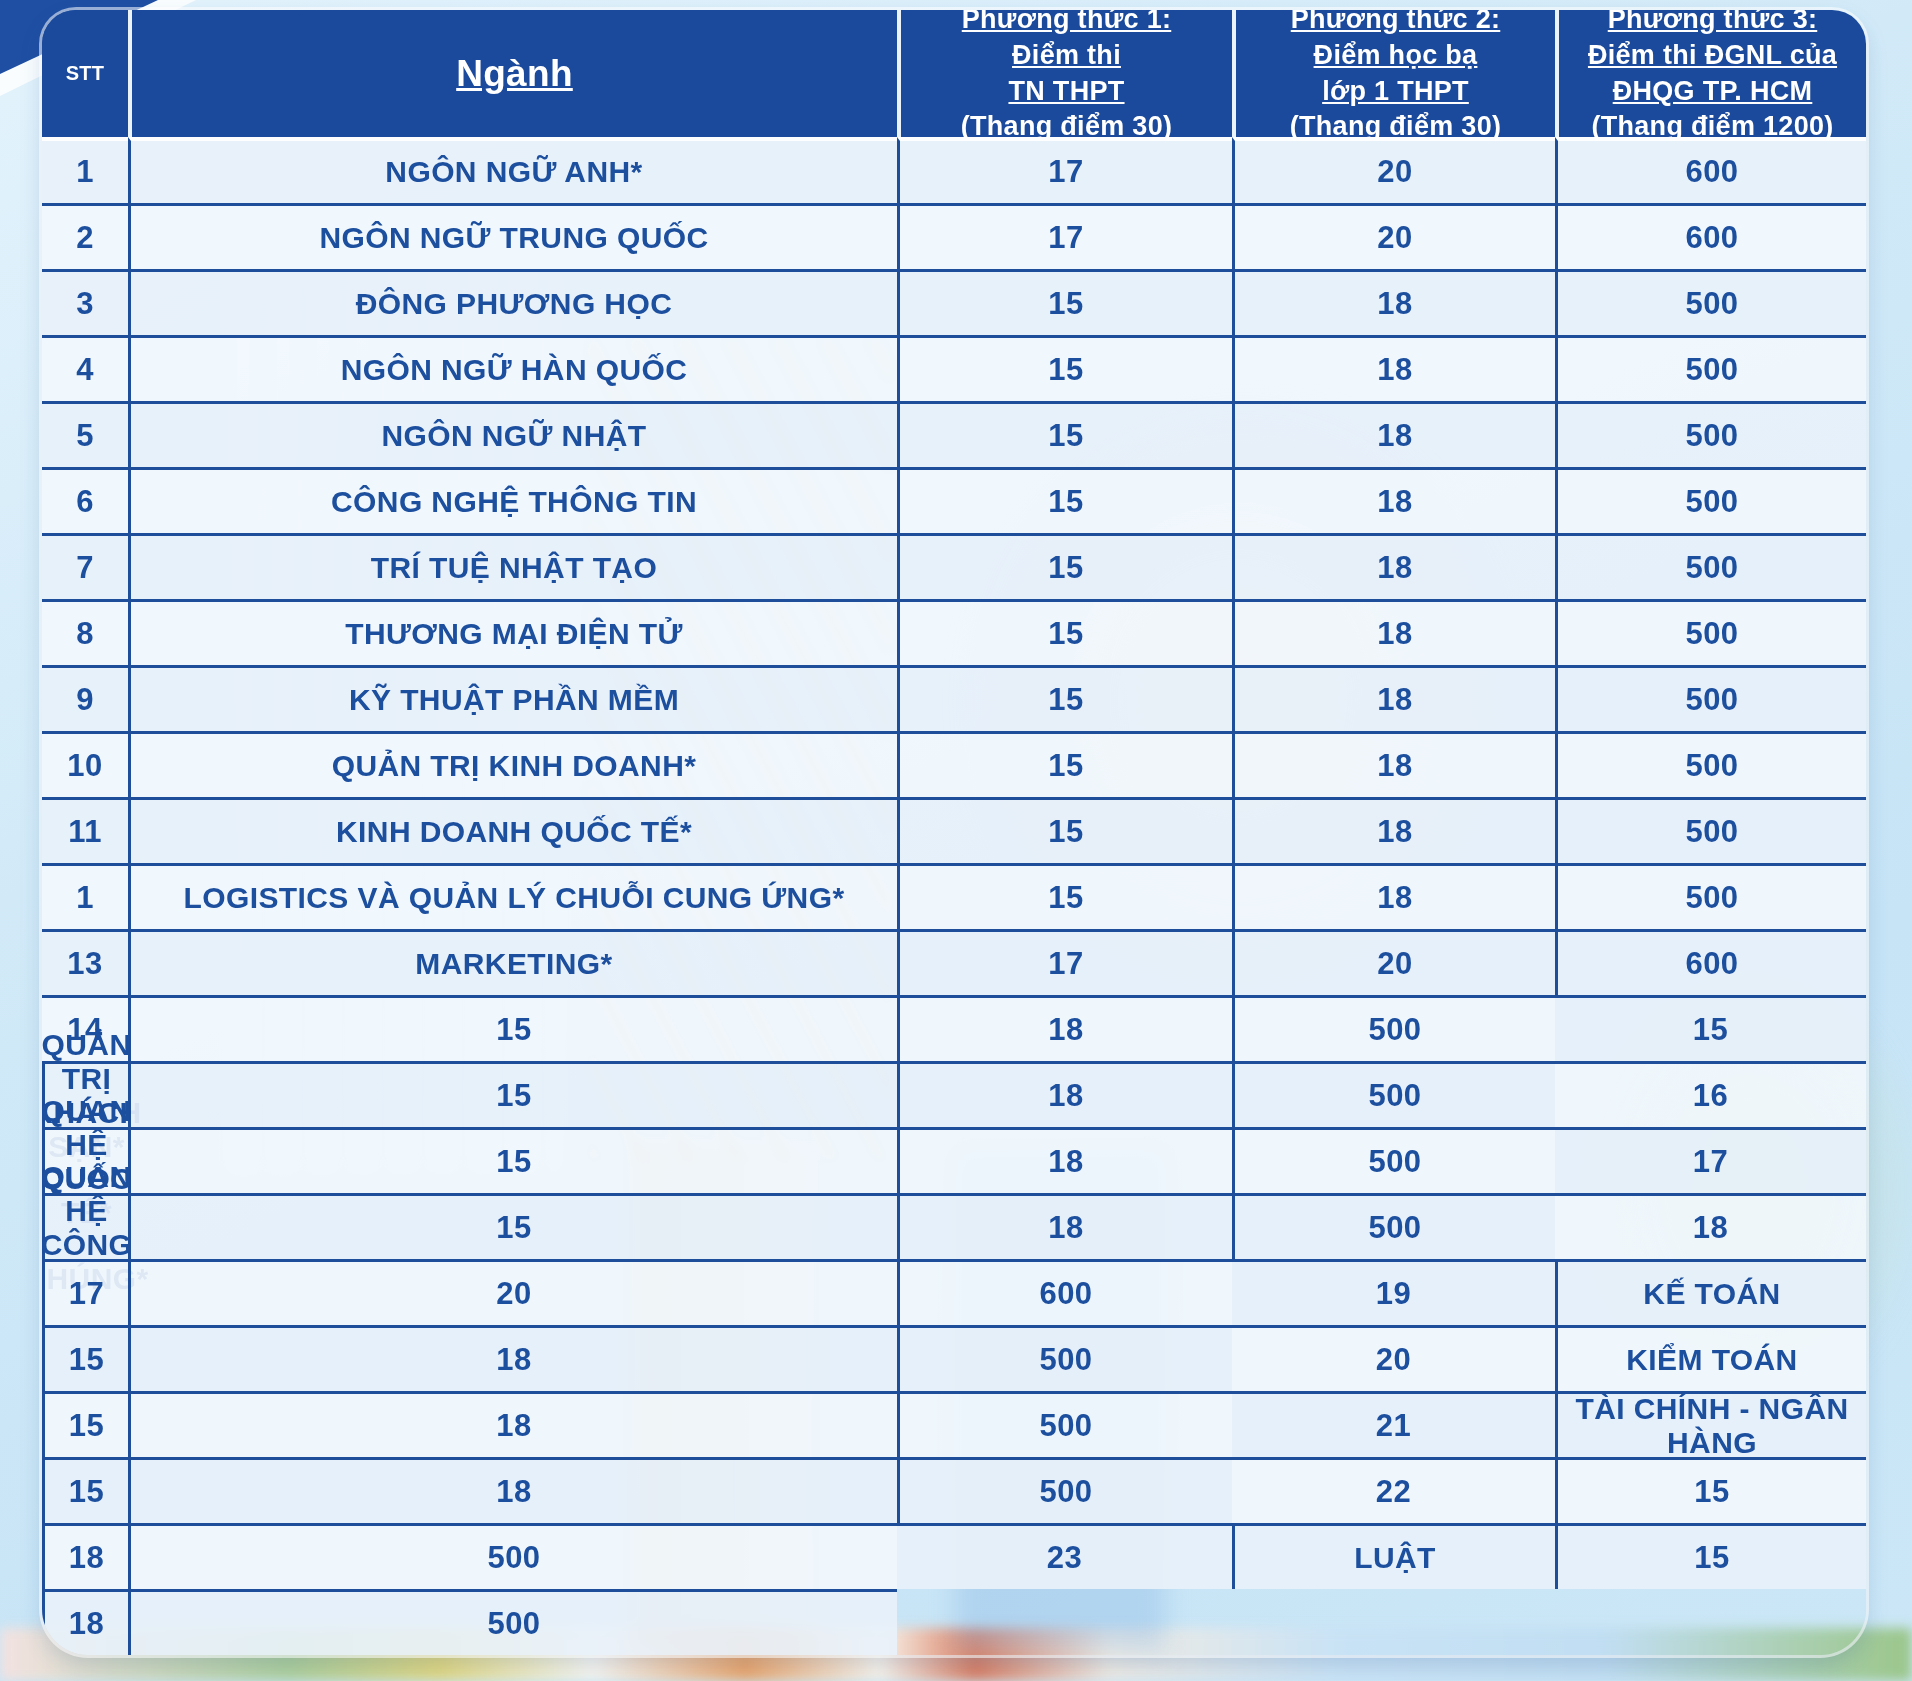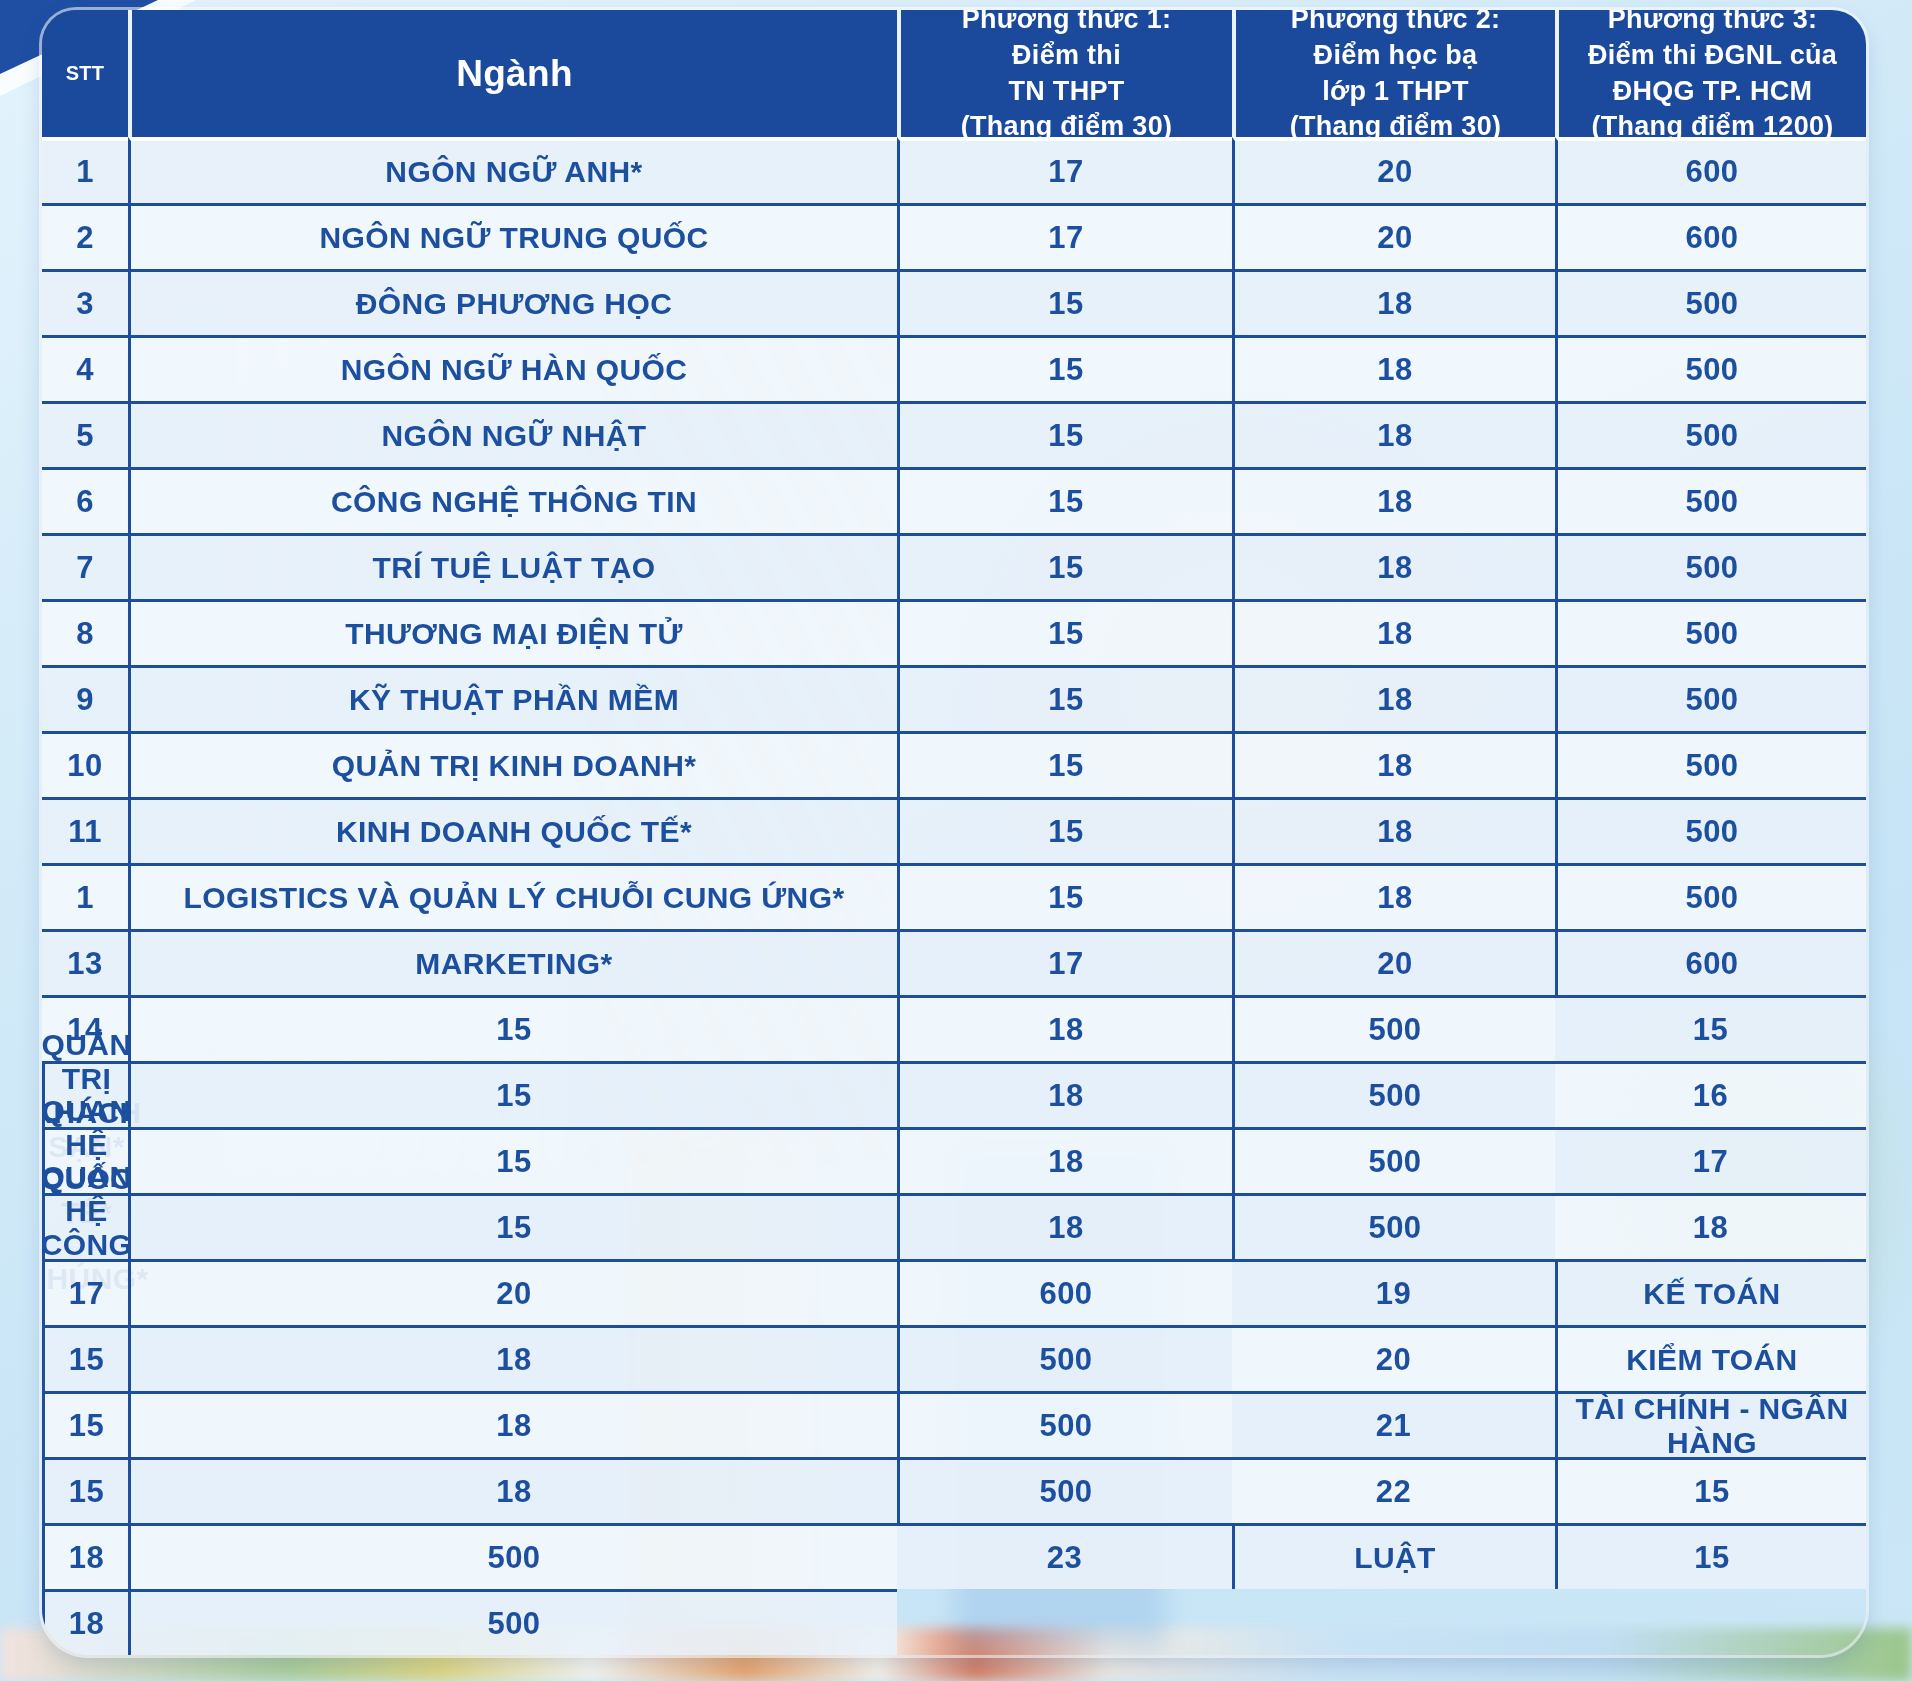--- a/index.html
+++ b/index.html
@@ -49,21 +49,21 @@
   .grid {
     display: grid;
     grid-template-columns: 86px 769px 335px 323px 311px;
     grid-template-rows: 127px repeat(23, 66px);
   }
   .h-cell {
     background: #1b4a9c; color: #ffffff; font-weight: bold;
     display: flex; align-items: center; justify-content: center;
     text-align: center; letter-spacing: .3px;
   }
-  .h-cell.sep { border-left: 4px solid #ecf4fb; }
+  .h-cell.sep { border-left: 4px solid #ecf4fb; text-decoration: underline; }
   .h-stt  { font-size: 20px; }
   .h-major{ font-size: 37px; }
   .h-small{ font-size: 27px; line-height: 1.32; white-space: pre-line; }
 
   .cell {
     display: flex; align-items: center; justify-content: center;
     text-align: center; color: #1d4f9f; font-weight: bold;
     font-size: 30px; letter-spacing: .4px;
     background: rgba(243,248,253,.90);
   }
@@ -127,21 +127,21 @@
       <div class="cell  alt vline top-blue">NGÔN NGỮ NHẬT</div>
       <div class="cell num alt vline top-blue">15</div>
       <div class="cell num alt vline top-blue">18</div>
       <div class="cell num alt vline top-blue">500</div>
       <div class="cell num top-blue">6</div>
       <div class="cell  vline top-blue">CÔNG NGHỆ THÔNG TIN</div>
       <div class="cell num vline top-blue">15</div>
       <div class="cell num vline top-blue">18</div>
       <div class="cell num vline top-blue">500</div>
       <div class="cell num alt top-blue">7</div>
-      <div class="cell  alt vline top-blue">TRÍ TUỆ LUẬT TẠO</div>
+      <div class="cell  alt vline top-blue">TRÍ TUỆ NHẬT TẠO</div>
       <div class="cell num alt vline top-blue">15</div>
       <div class="cell num alt vline top-blue">18</div>
       <div class="cell num alt vline top-blue">500</div>
       <div class="cell num top-blue">8</div>
       <div class="cell  vline top-blue">THƯƠNG MẠI ĐIỆN TỬ</div>
       <div class="cell num vline top-blue">15</div>
       <div class="cell num vline top-blue">18</div>
       <div class="cell num vline top-blue">500</div>
       <div class="cell num alt top-blue">9</div>
       <div class="cell  alt vline top-blue">KỸ THUẬT PHẦN MỀM</div>

